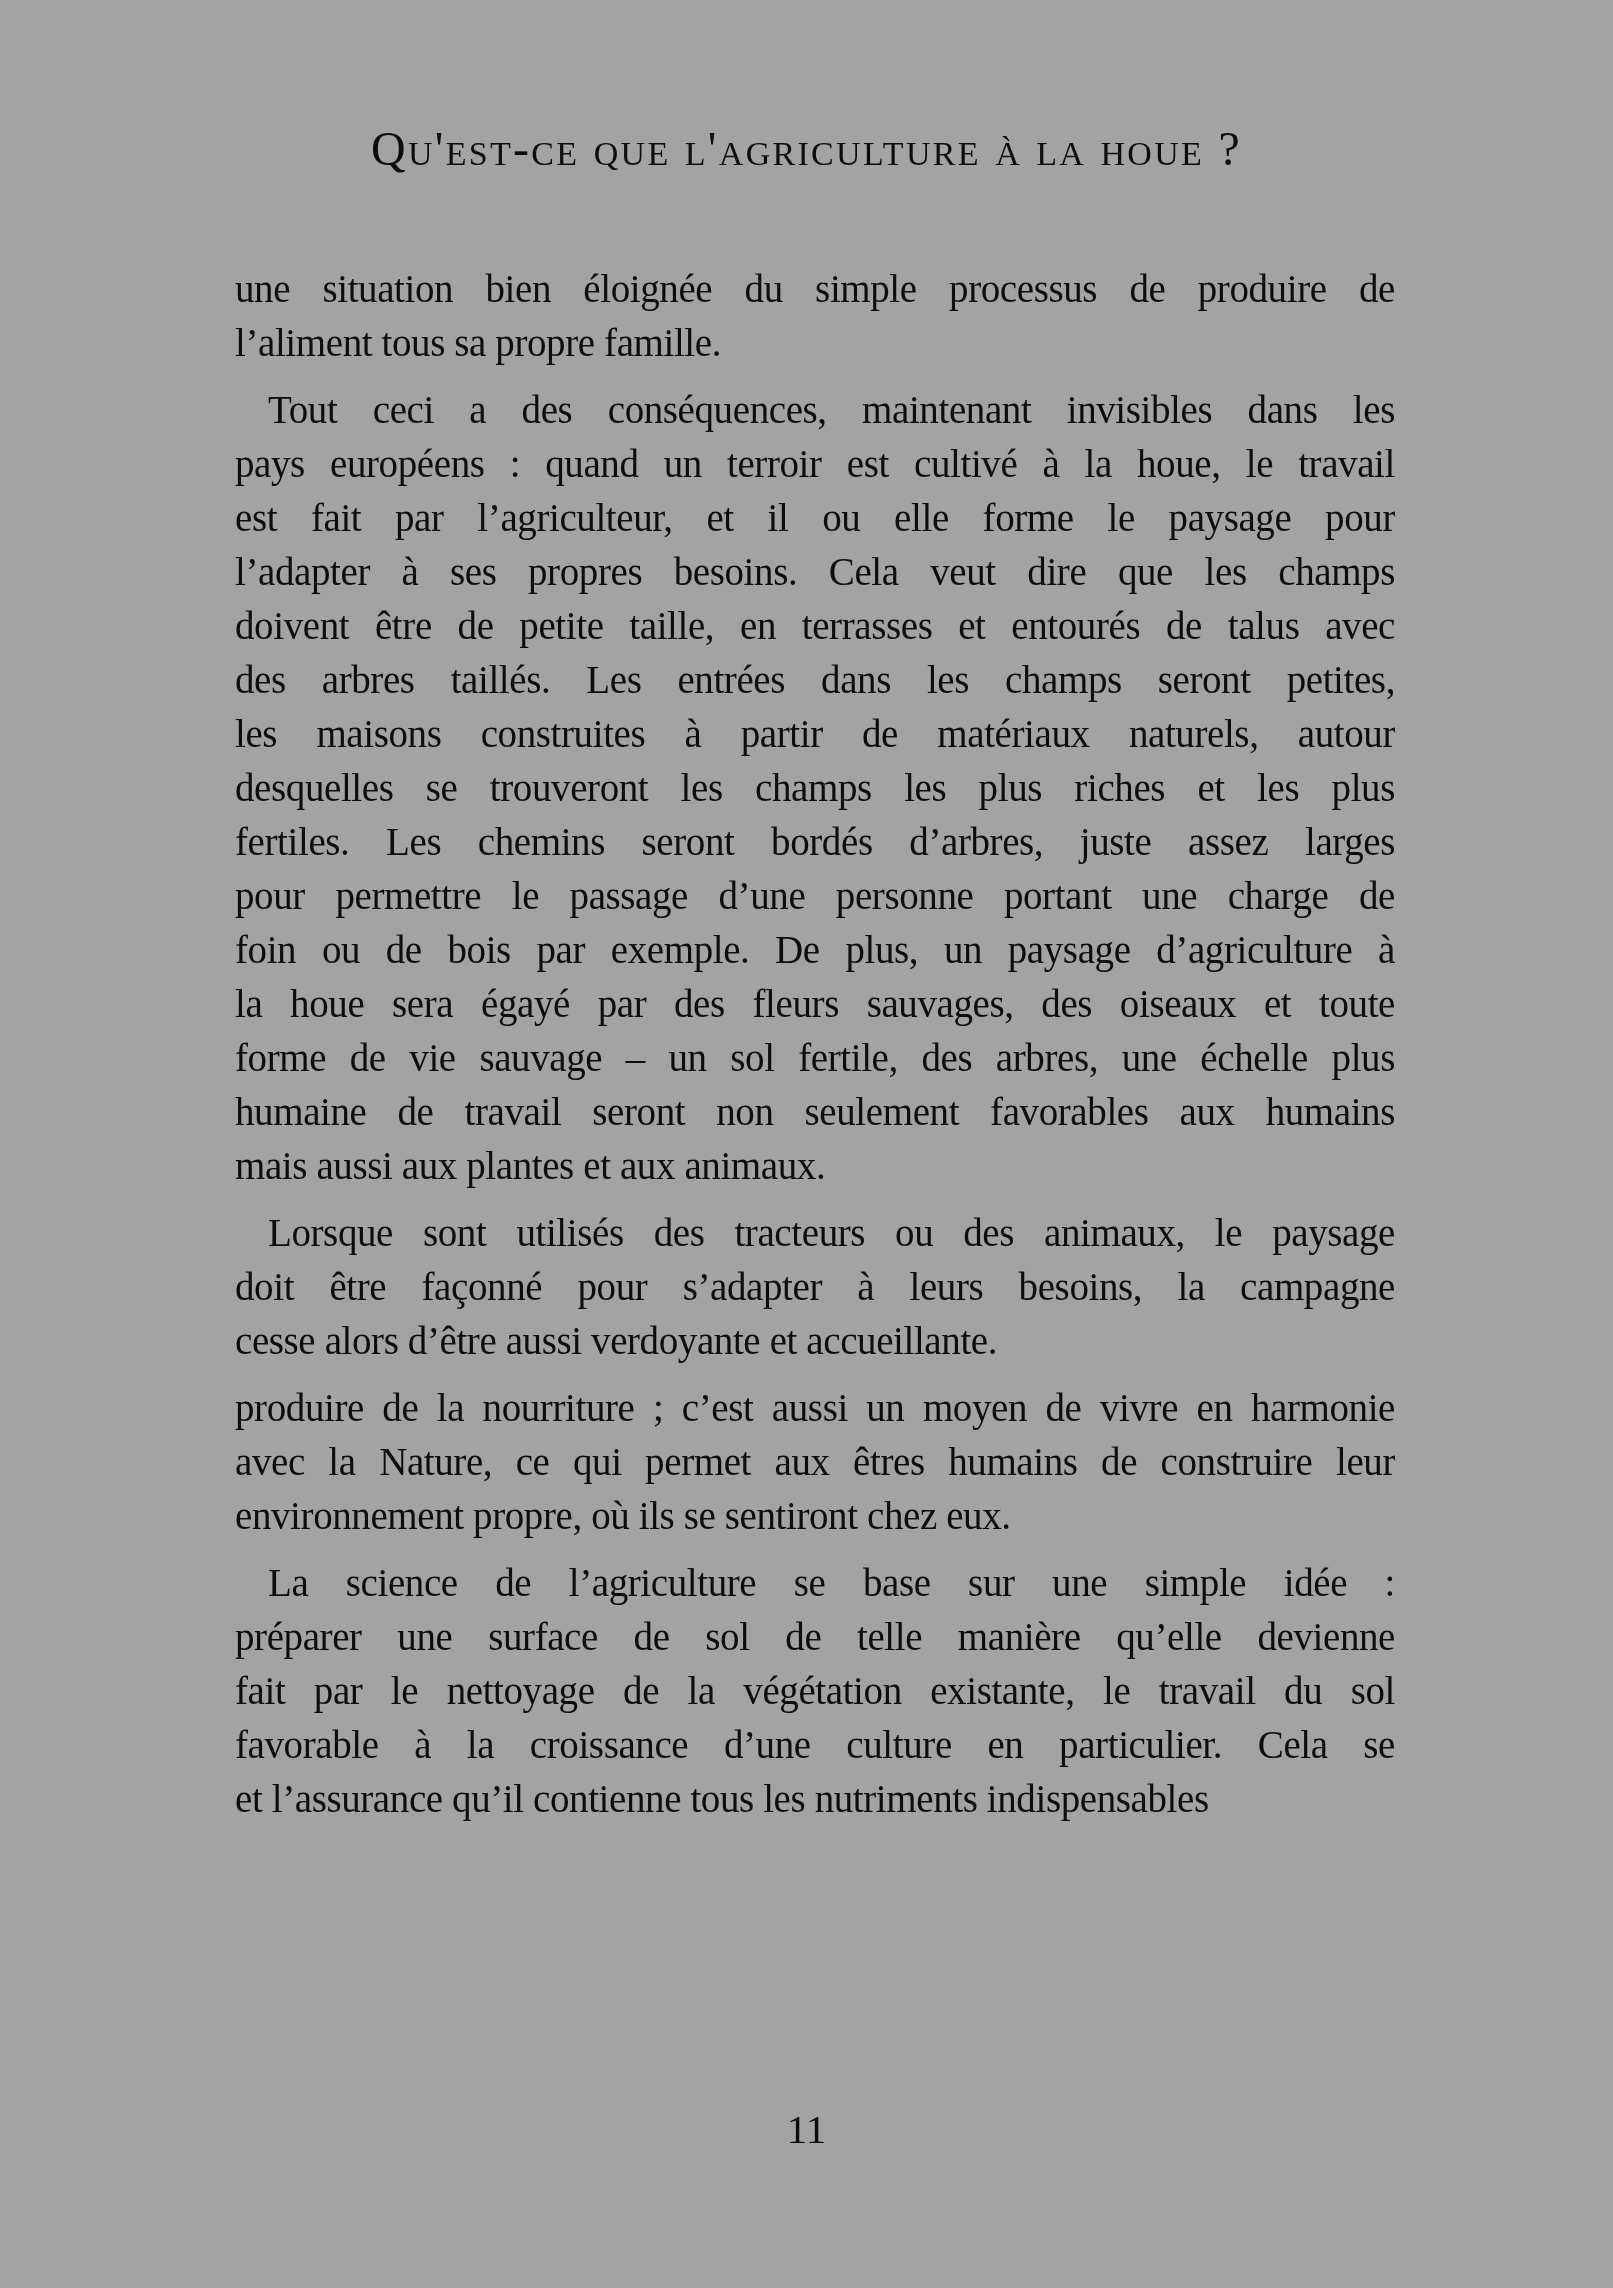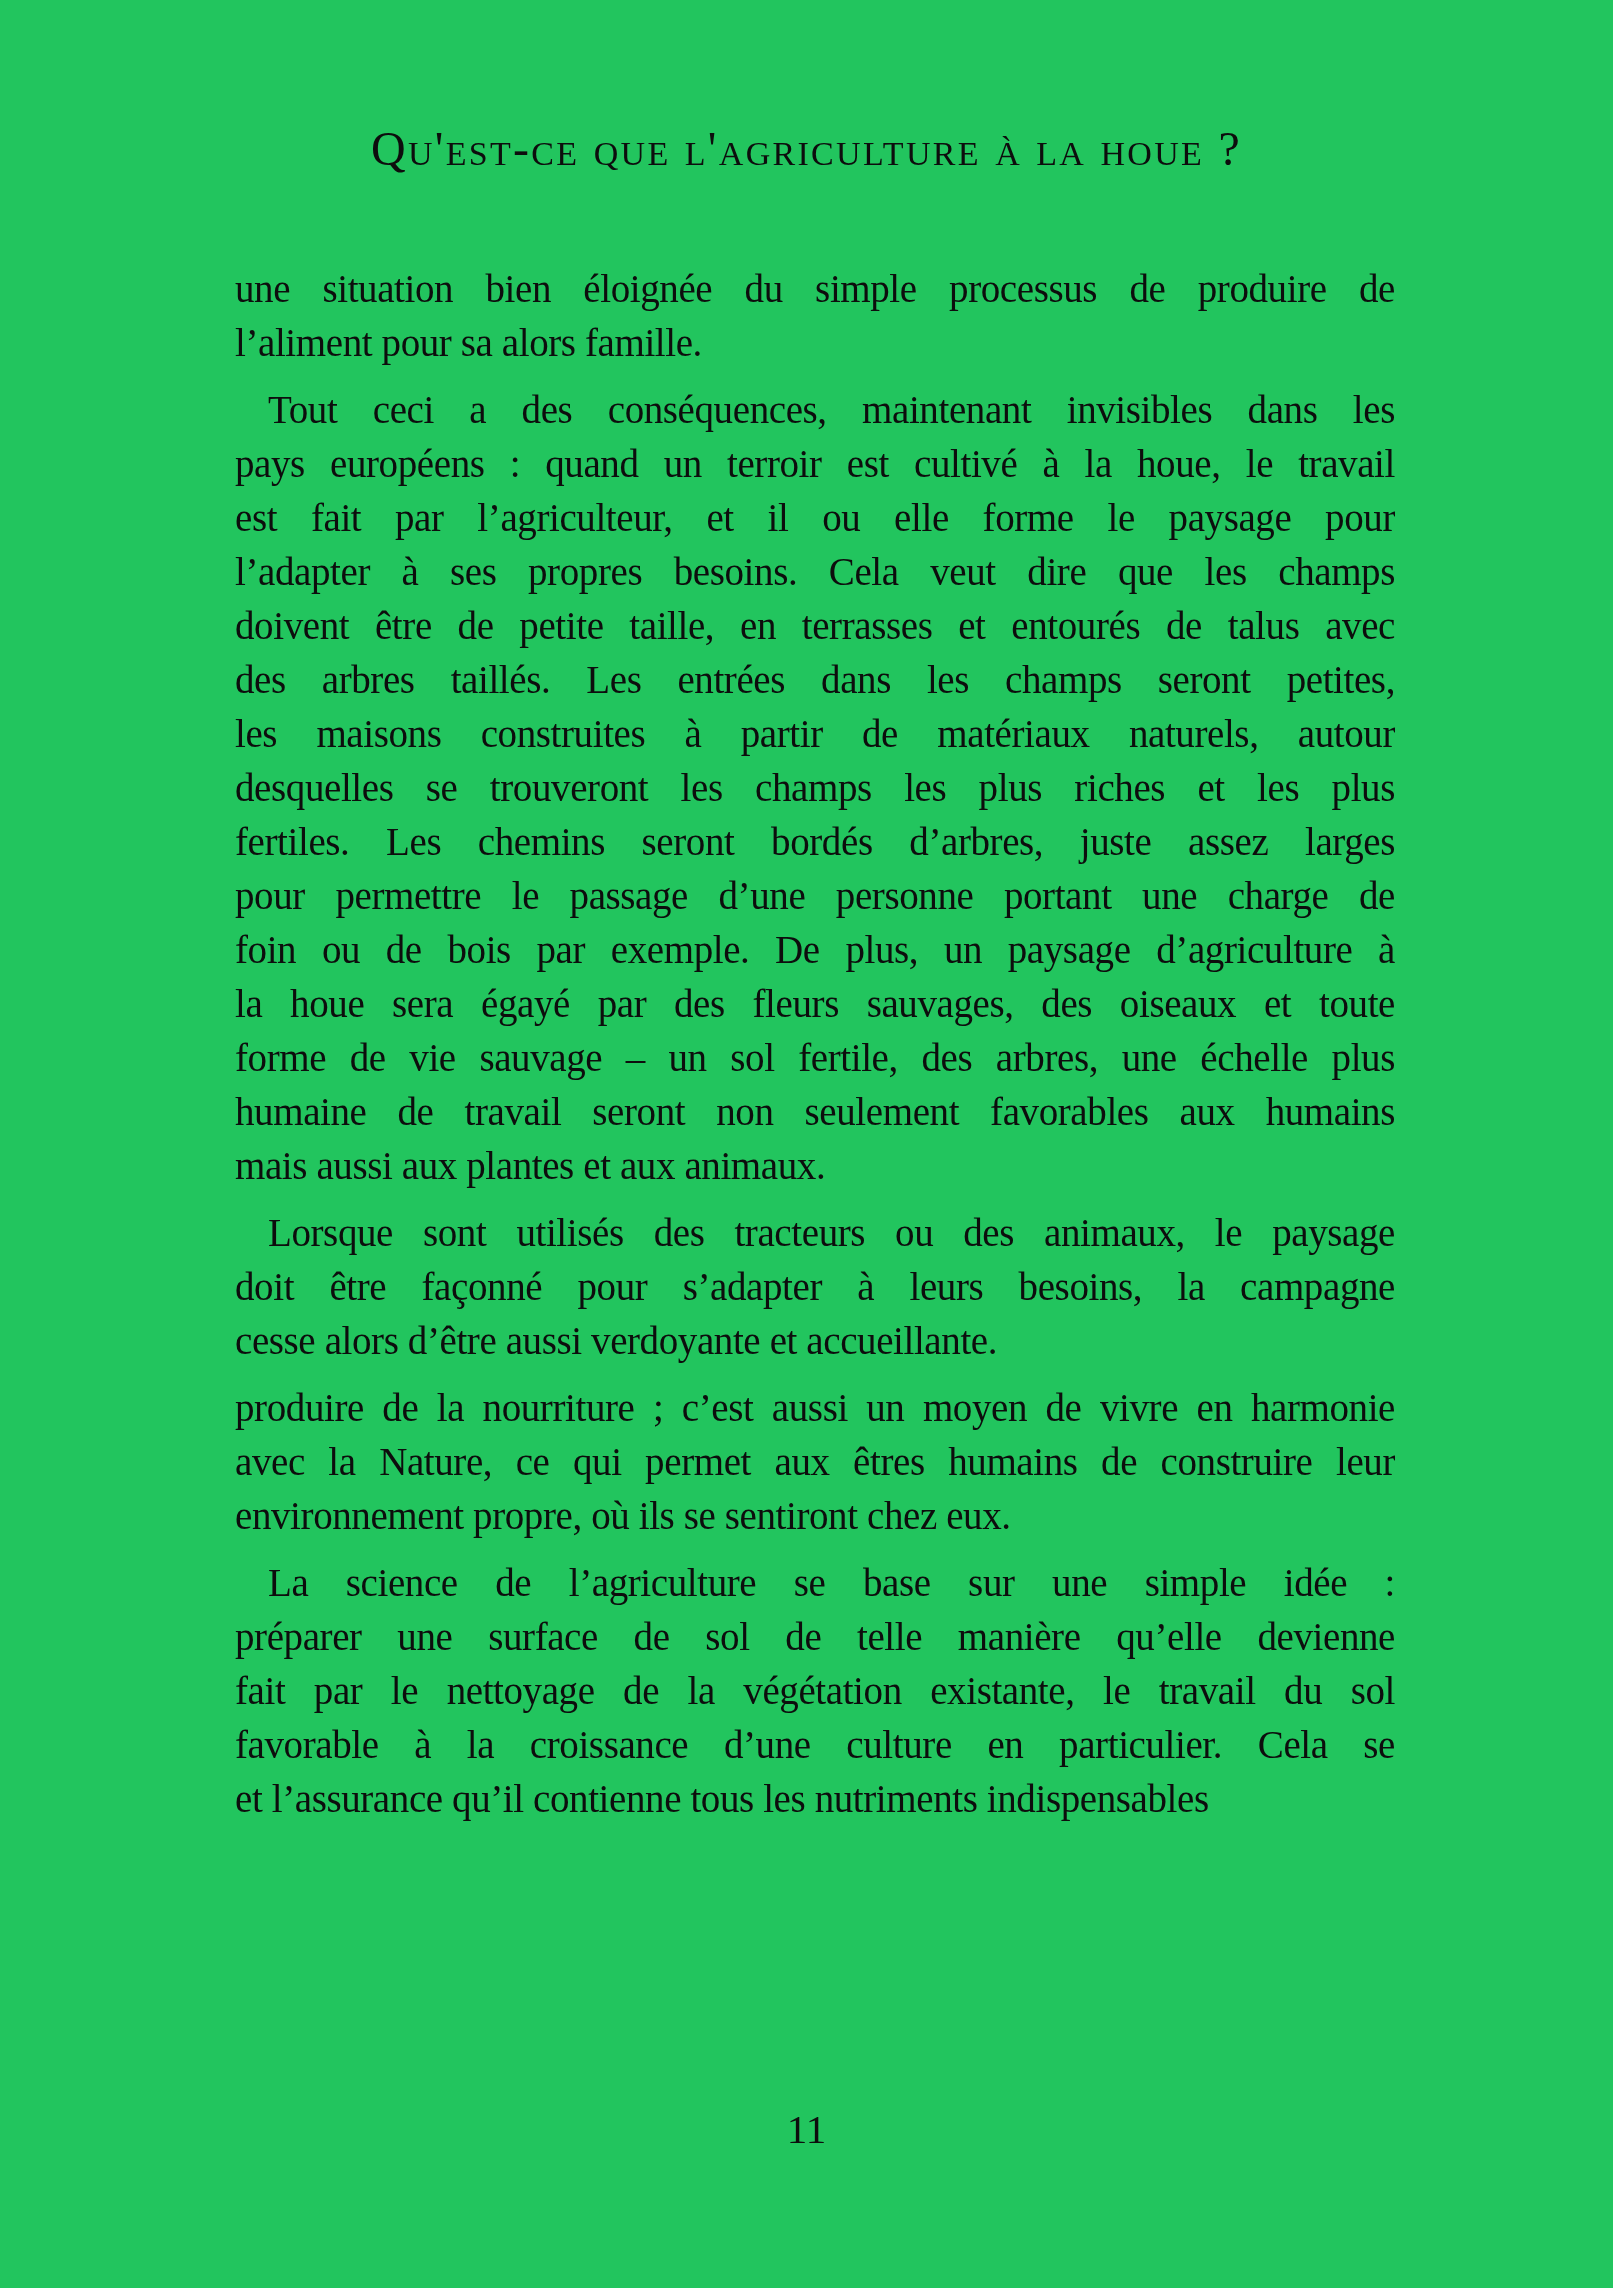--- a/index.html
+++ b/index.html
@@ -5,21 +5,21 @@
   html, body {
     margin: 0;
     padding: 0;
     background: #d9d9d9;
   }
   .page {
     position: relative;
     width: 1613px;
     height: 2289px;
     margin: 0 auto;
-    background: #22c55e;
+    background: #a3a3a3;
     color: #0d0d0d;
     font-family: "Liberation Serif", "DejaVu Serif", serif;
     overflow: hidden;
   }
   .running-header {
     position: absolute;
     top: 120px;
     left: 0;
     width: 100%;
     text-align: center;
@@ -78,21 +78,21 @@
 </style>
 </head>
 <body>
 
 <div class="page">
   <div class="running-header">Qu'est-ce que l'agriculture à la houe ?</div>
 
   <div class="text-block">
       <div class="para">
         <div class="line just">une situation bien éloignée du simple processus de produire de</div>
-        <div class="line">l’aliment pour sa alors famille.</div>
+        <div class="line">l’aliment tous sa propre famille.</div>
       </div>
       <div class="para">
         <div class="line first just">Tout ceci a des conséquences, maintenant invisibles dans les</div>
         <div class="line just">pays européens : quand un terroir est cultivé à la houe, le travail</div>
         <div class="line just">est fait par l’agriculteur, et il ou elle forme le paysage pour</div>
         <div class="line just">l’adapter à ses propres besoins. Cela veut dire que les champs</div>
         <div class="line just">doivent être de petite taille, en terrasses et entourés de talus avec</div>
         <div class="line just">des arbres taillés. Les entrées dans les champs seront petites,</div>
         <div class="line just">les maisons construites à partir de matériaux naturels, autour</div>
         <div class="line just">desquelles se trouveront les champs les plus riches et les plus</div>

